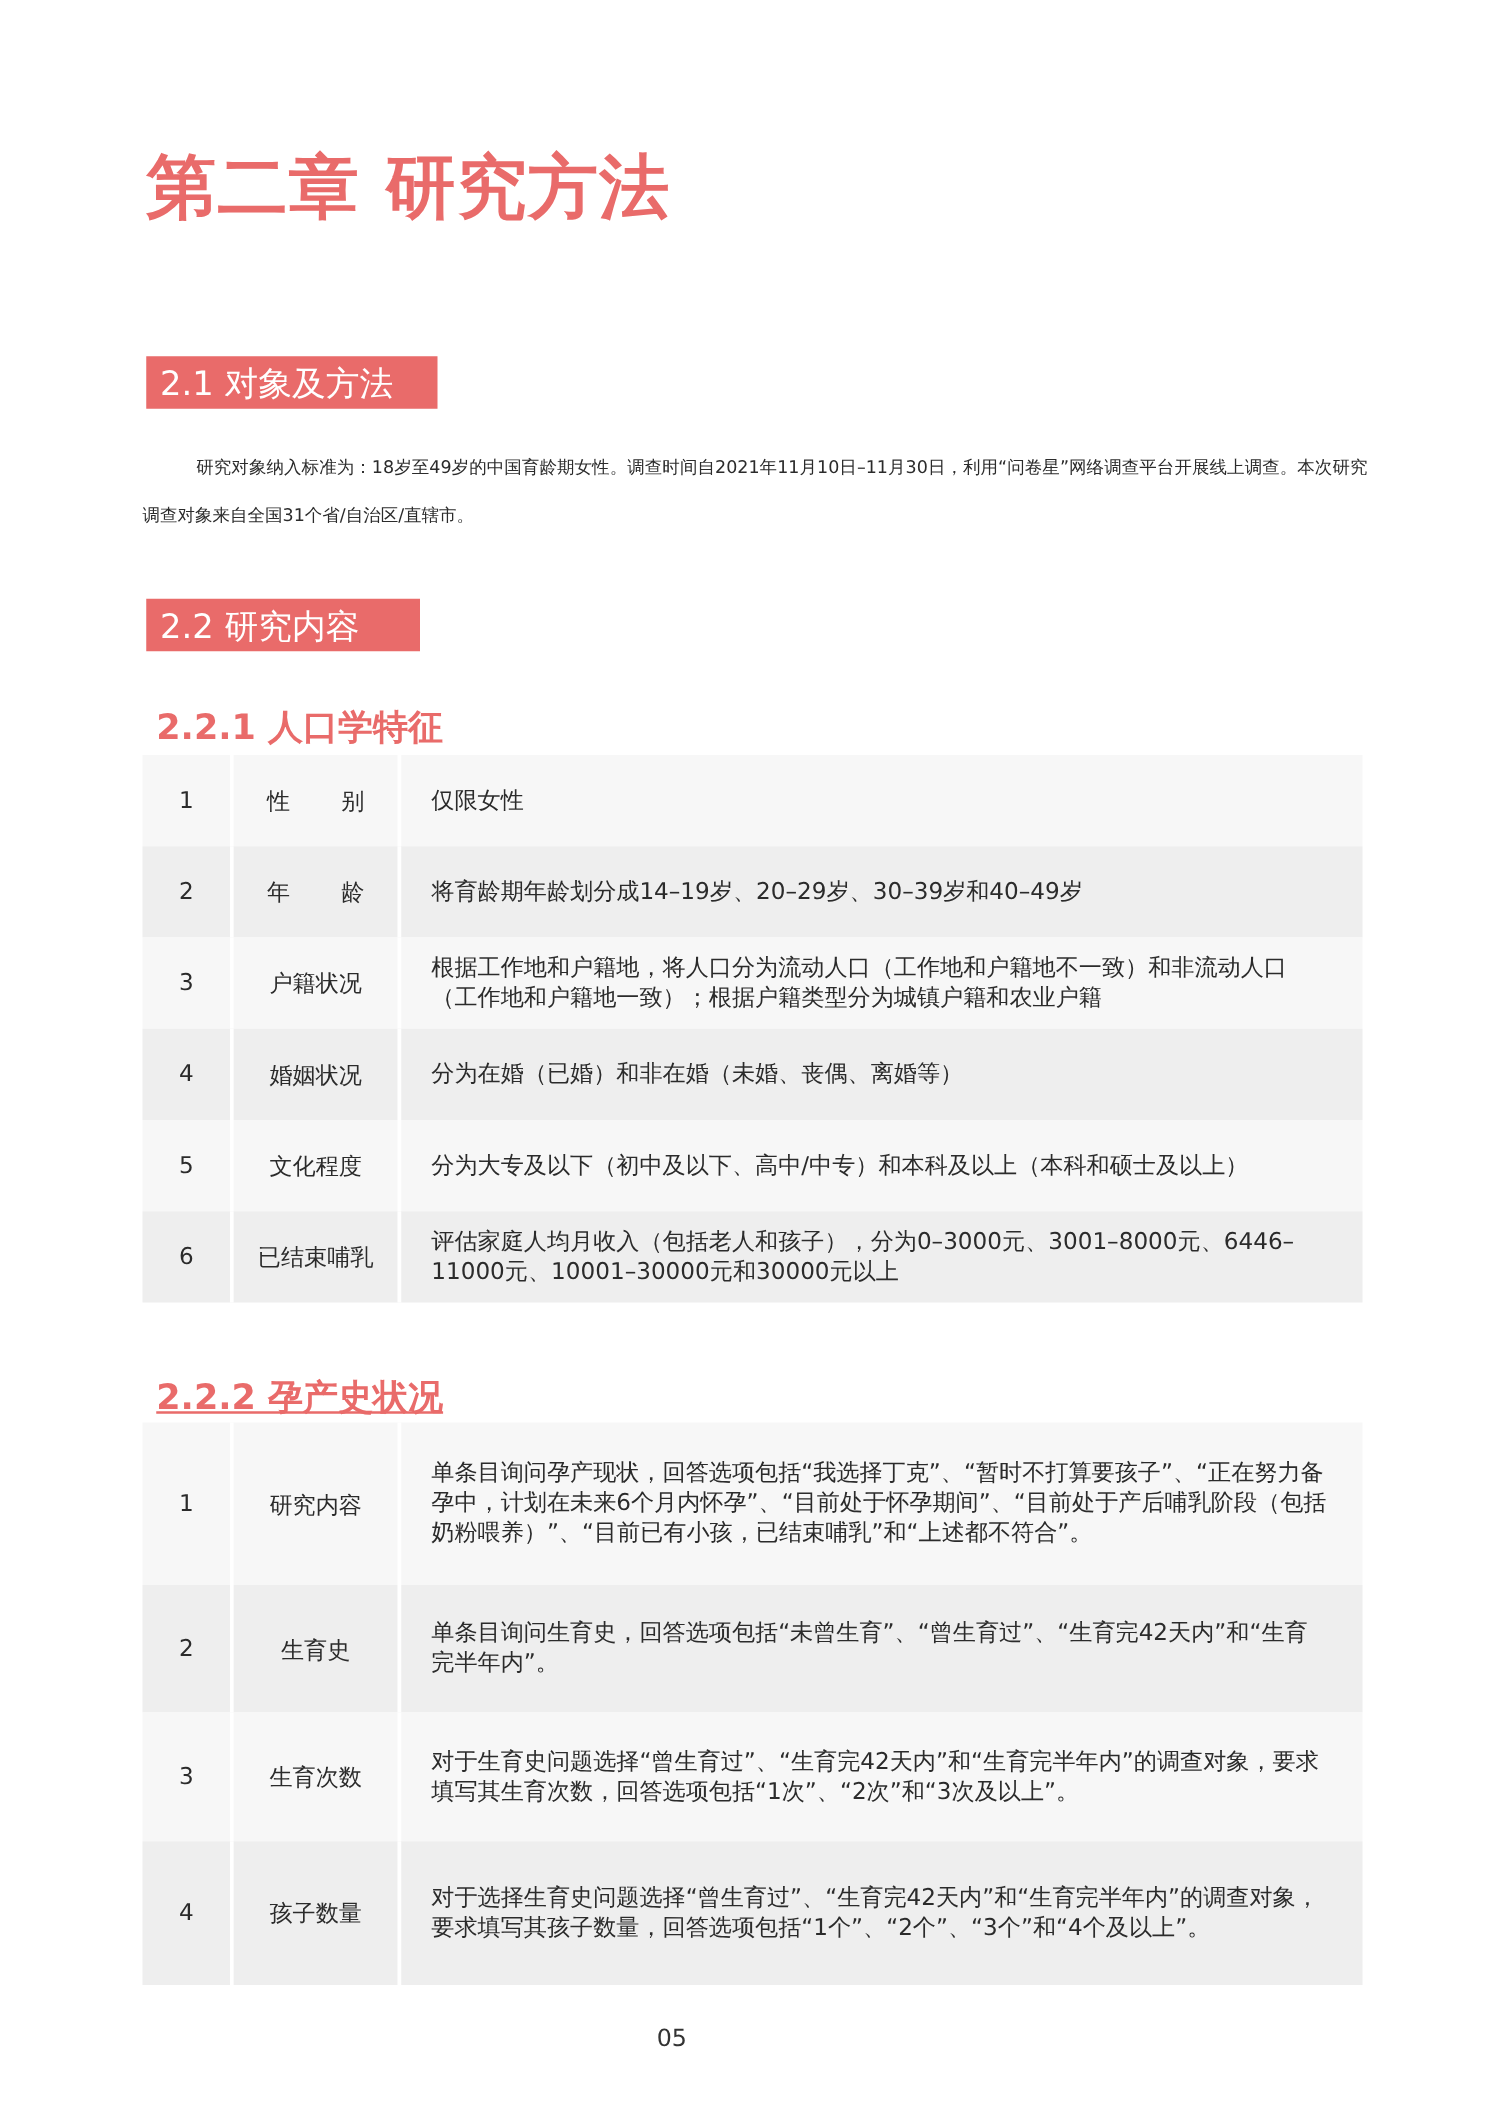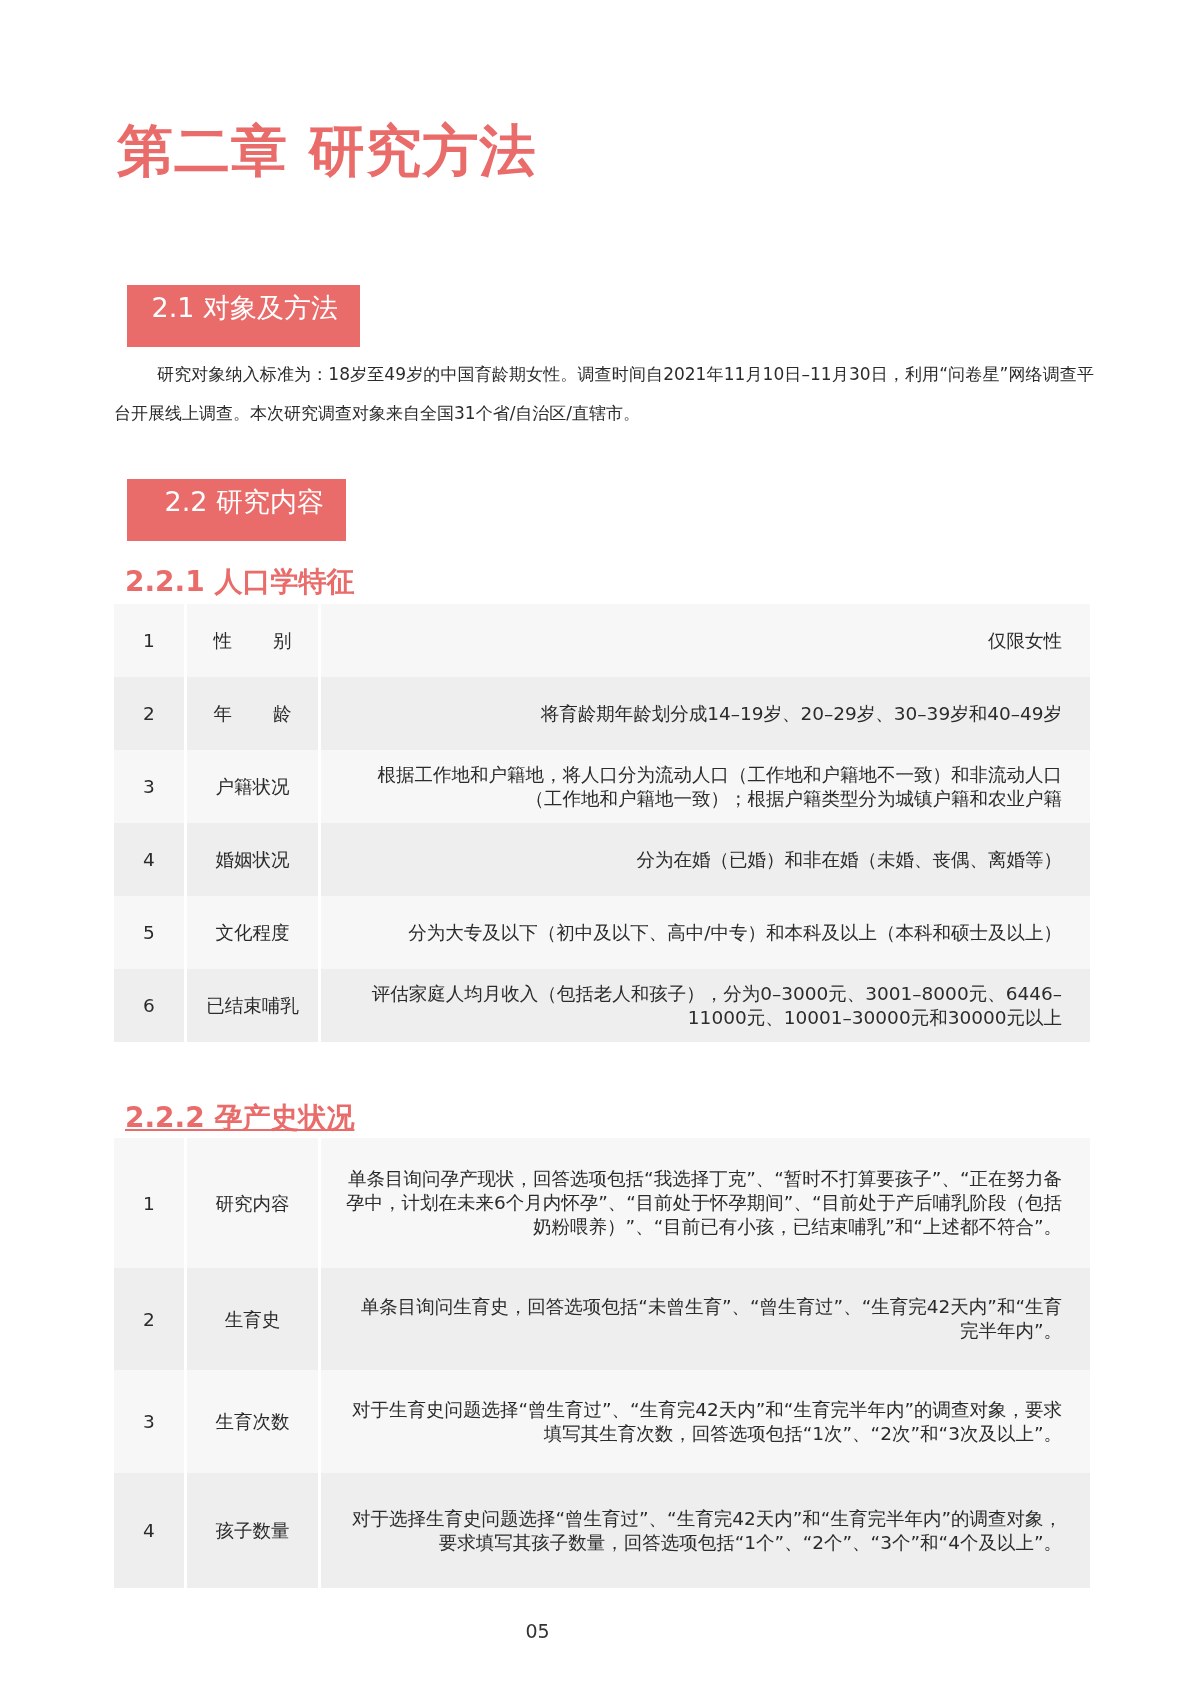--- a/index.html
+++ b/index.html
@@ -7,47 +7,47 @@
     width: 1200px; height: 1698px; position: relative; overflow: hidden;
     font-family: "DejaVu Sans", "Liberation Sans", sans-serif;
     color: #333333;
   }
   .chapter-title {
     position: absolute; left: 114px; top: 108px;
     font-size: 56px; font-weight: bold; color: #e96b6a; letter-spacing: 1px;
     margin: 3px; line-height: 80px;
   }
   .section-badge {
-    position: absolute; left: 127px; height: 62px;
+    position: absolute; left: 117px; height: 42px;
     background: #e96b6a; color: #ffffff;
     font-size: 27px; line-height: 46px; padding: 0 22px 0 11px;
-    margin: 0; font-weight: normal; text-align: right;
+    margin: 0; font-weight: normal;
   }
   .sec1 { top: 285px; width: 200px; }
   .sec2 { top: 479px; width: 186px; }
   .para {
     position: absolute; left: 114px; top: 355px; width: 980px;
-    font-size: 17px; line-height: 39px; margin: 0; color: #2b2b2b;
+    font-size: 14px; line-height: 39px; margin: 0; color: #2b2b2b;
     text-indent: 43px; text-align: justify;
   }
   .subhead {
     position: absolute; left: 113px; margin: 12px;
     font-size: 28px; font-weight: bold; color: #e96b6a; line-height: 40px;
   }
   .sub1 { top: 550px; }
   .sub2 { top: 1086px; text-decoration: underline; }
   table.spec {
     position: absolute; left: 114px; width: 976px;
     border-collapse: separate; border-spacing: 0; table-layout: fixed;
   }
   table.spec td {
     font-size: 18.5px; color: #2b2b2b; vertical-align: middle; padding: 0;
     border-right: 3px solid #ffffff;
   }
-  table.spec td:last-child { border-right: none; text-align: right; }
+  table.spec td:last-child { border-right: none; }
   table.spec tr:nth-child(odd) td { background: #f7f7f7; }
   table.spec tr:nth-child(even) td { background: #eeeeee; }
   td.c-num { width: 70px; text-align: center; }
   td.c-label { width: 131px; text-align: center; }
   td.c-desc { padding-left: 24px !important; padding-right: 28px !important; line-height: 24px; }
   .label-spread { display: inline-block; width: 78px; text-align: justify; text-align-last: justify; }
   .t1 { top: 604px; }
   .t1 tr { height: 73px; }
   .t2 { top: 1138px; }
   .t2 tr.r1 { height: 130px; }

